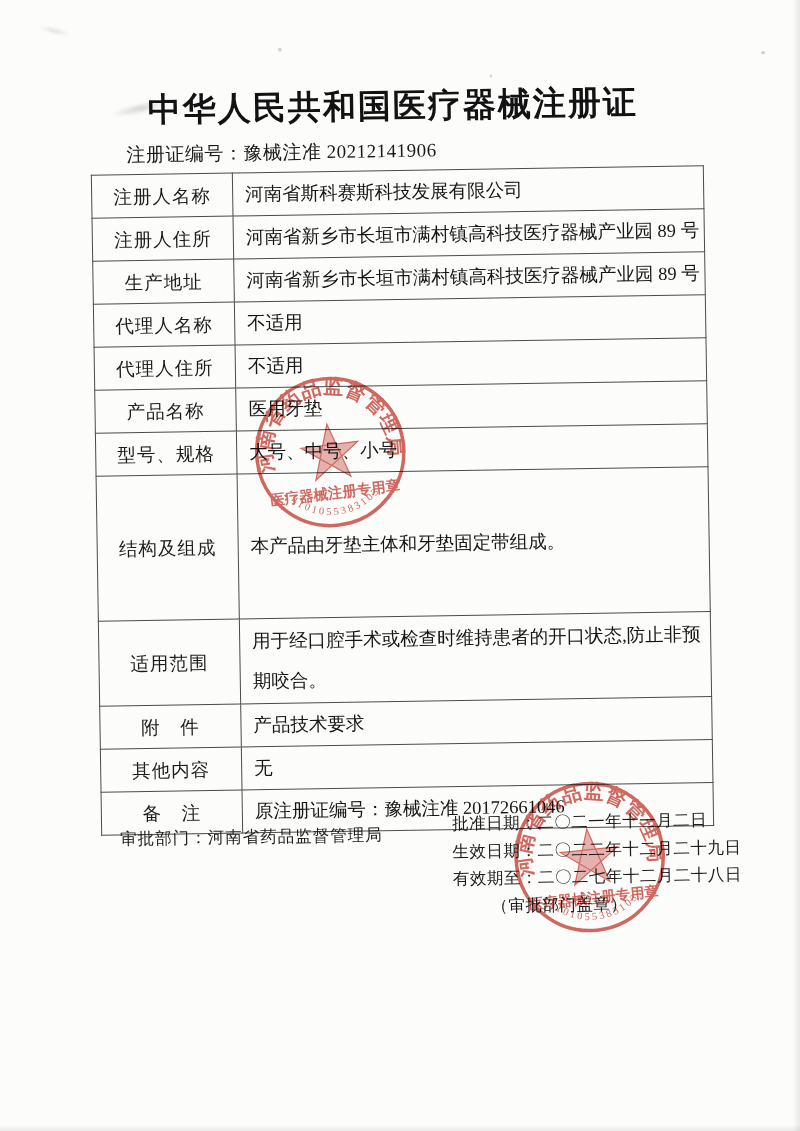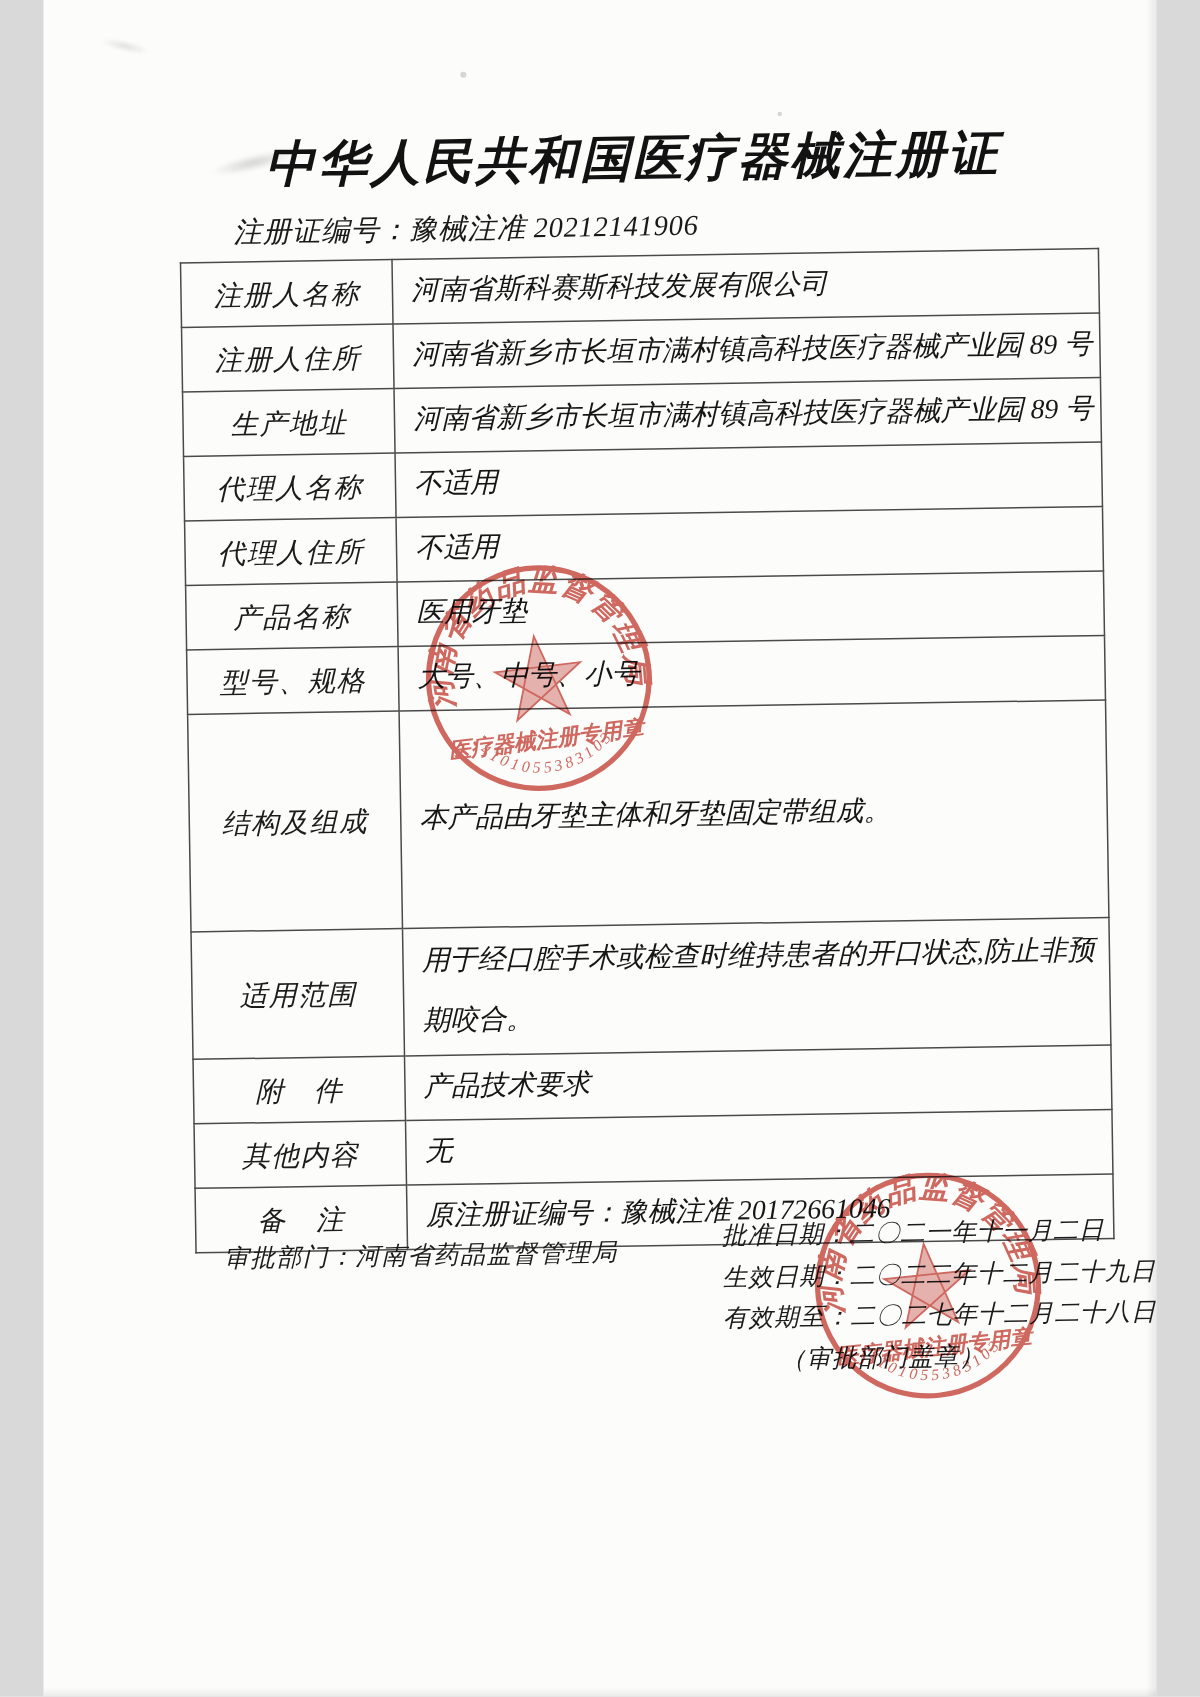--- a/index.html
+++ b/index.html
@@ -1,17 +1,17 @@
 <!DOCTYPE html>
 <html><head>
 <meta charset="utf-8">
 <style>
   html,body{margin:0;padding:0;background:#d9d9d9;}
-  .page{position:relative;width:742px;height:1131px;margin:0 auto;background:#fcfcfb;overflow:hidden;
-        font-family:"Liberation Serif","DejaVu Serif",serif;color:#1d1d1d;font-style:italic;}
+  .page{position:relative;width:800px;height:1131px;margin:0 auto;background:#fcfcfb;overflow:hidden;
+        font-family:"Liberation Serif","DejaVu Serif",serif;color:#1d1d1d;}
   .content{position:absolute;left:0;top:0;width:800px;height:1131px;
            transform:rotate(-0.9deg);transform-origin:400px 565px;}
 
   .title{position:absolute;left:0;top:84px;width:800px;text-align:center;
          font-size:33px;font-weight:bold;letter-spacing:2px;color:#121212;}
   .regno{position:absolute;left:133px;top:138px;font-size:19px;letter-spacing:0.5px;color:#1a1a1a;}
 
   table.cert{position:absolute;left:97px;top:170px;width:613px;
              border-collapse:collapse;table-layout:fixed;}
   table.cert td{border:1.5px solid #4a4a4a;overflow:hidden;}

